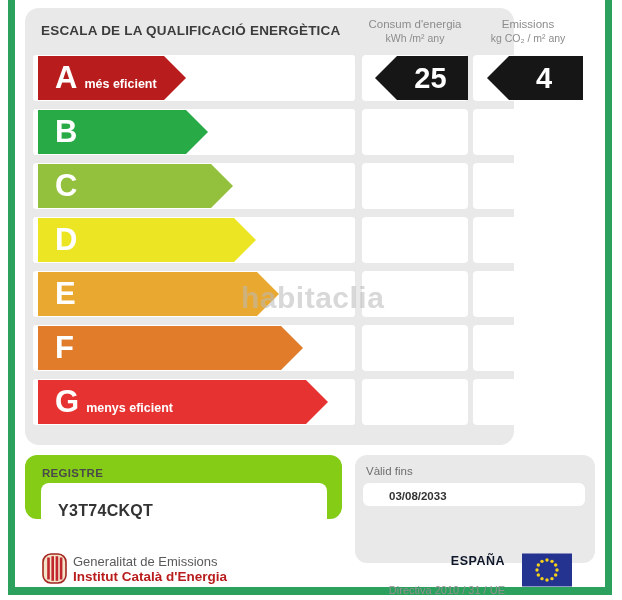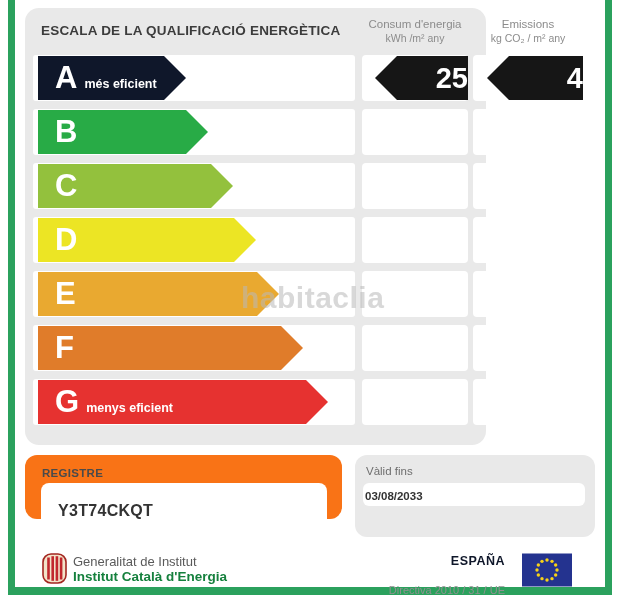--- a/index.html
+++ b/index.html
@@ -6,62 +6,62 @@
   body{font-family:"Liberation Sans","DejaVu Sans",sans-serif;}
   .certificate{position:relative;width:622px;height:600px;background:#ffffff;overflow:hidden;}
 
   
   .frame-bar{position:absolute;background:#2ba15d;}
   .frame-left{left:8px;top:0;width:7px;height:595px;}
   .frame-right{left:605px;top:0;width:7px;height:595px;}
   .frame-bottom{left:8px;top:587px;width:604px;height:8px;}
 
   
-  .main-panel{position:absolute;left:25px;top:8px;width:461px;height:437px;background:#e9e9e9;border-radius:14px;}
+  .main-panel{position:absolute;left:25px;top:8px;width:461px;height:437px;background:#e9e9e9;border-radius:14px;padding-left:28px;}
   .panel-title{position:absolute;left:16px;top:15px;font-size:13.5px;font-weight:700;color:#3c3c3c;letter-spacing:.2px;}
 
   .col-head{position:absolute;top:10px;text-align:center;color:#8c8c8c;}
   .col-head.c1{left:337px;width:106px;}
   .col-head.c2{left:448px;width:110px;}
   .col-label{display:block;font-size:11.5px;}
   .col-unit{display:block;font-size:10.5px;margin-top:2px;}
 
   
   .scale-row{position:absolute;left:0;width:100%;height:46px;}
   .row-band{position:absolute;left:8px;top:0;width:322px;height:46px;background:#ffffff;border-radius:3px;}
   .cell{position:absolute;top:0;height:46px;background:#ffffff;border-radius:4px;}
   .cell.c1{left:337px;width:106px;}
   .cell.c2{left:448px;width:110px;}
   .rating-arrow{position:absolute;left:13px;top:1px;height:44px;line-height:44px;color:#fff;white-space:nowrap;padding-left:17px;box-sizing:border-box;}
   .rating-letter{font-size:31px;font-weight:700;}
   .rating-suffix{font-size:12.5px;font-weight:700;margin-left:7px;}
 
-  .indicator{position:absolute;right:0;top:1px;height:44px;line-height:44px;background:#161616;color:#ffffff;text-align:right;clip-path:polygon(22px 0,100% 0,100% 100%,22px 100%,0 50%);padding-left:18px;box-sizing:border-box;}
+  .indicator{position:absolute;right:0;top:1px;height:44px;line-height:44px;background:#161616;color:#ffffff;text-align:center;clip-path:polygon(22px 0,100% 0,100% 100%,22px 100%,0 50%);padding-left:18px;box-sizing:border-box;}
   .indicator.c1{width:93px;}
   .indicator.c2{width:96px;}
   .ind-value{font-size:29px;font-weight:700;}
 
   .watermark{position:absolute;left:241px;top:281px;font-size:30px;font-weight:700;color:#b9b9b9;opacity:.55;letter-spacing:.5px;z-index:5;}
 
   
-  .registry-panel{position:absolute;left:25px;top:455px;width:317px;height:64px;background:#f97316;border-radius:12px;}
+  .registry-panel{position:absolute;left:25px;top:455px;width:317px;height:64px;background:#84cc16;border-radius:12px;}
   .registry-label{position:absolute;left:17px;top:12px;font-size:11.5px;font-weight:700;color:#4a4a4a;letter-spacing:.3px;}
   .registry-box{position:absolute;left:16px;top:28px;width:286px;height:54px;background:#ffffff;border-radius:8px;}
   .registry-value{position:absolute;left:17px;top:19px;font-size:16px;font-weight:700;color:#333333;letter-spacing:.3px;}
 
-  .validity-panel{position:absolute;left:355px;top:455px;width:240px;height:82px;background:#e9e9e9;border-radius:12px;}
+  .validity-panel{position:absolute;left:355px;top:455px;width:240px;height:108px;background:#e9e9e9;border-radius:12px;}
   .validity-label{position:absolute;left:11px;top:10px;font-size:11.5px;color:#6e6e6e;}
   .validity-box{position:absolute;left:8px;top:28px;width:222px;height:23px;background:#ffffff;border-radius:6px;line-height:23px;}
-  .validity-value{font-size:11.5px;font-weight:700;color:#333333;padding-left:2px;}
+  .validity-value{font-size:11.5px;font-weight:700;color:#333333;padding-left:26px;}
 
   
   .gencat-logo{position:absolute;left:42px;top:553px;}
   .org-block{position:absolute;left:73px;top:554px;}
   .org-line1{font-size:13px;color:#5a5a5a;line-height:15px;}
-  .org-line2{font-size:13.5px;font-weight:700;color:#15803d;line-height:16px;}
+  .org-line2{font-size:13.5px;font-weight:700;color:#b91c1c;line-height:16px;}
   .footer-right{position:absolute;left:355px;top:554px;width:150px;text-align:right;}
   .country{font-size:12.5px;font-weight:700;color:#0f172a;letter-spacing:.5px;}
   .directive{font-size:11px;color:#909090;margin-top:16px;}
   .eu-flag{position:absolute;left:522px;top:553px;}
 </style>
 </head>
 <body>
 
 <div class="certificate">
 
@@ -77,21 +77,21 @@
       <span class="col-unit">kg CO₂ / m² any</span>
     </div>
     <div class="col-head c1">
       <span class="col-label">Consum d'energia</span>
       <span class="col-unit">kWh /m² any</span>
     </div>
 
     <div id="scale-rows">
         <div class="scale-row" style="top: 47px;">
           <div class="row-band"></div>
-          <div class="rating-arrow" style="width: 148px; background: #0f172a; clip-path: polygon(0px 0px, 126px 0px, 100% 50%, 126px 100%, 0px 100%);"><span class="rating-letter">A</span><span class="rating-suffix">més eficient</span></div>
+          <div class="rating-arrow" style="width: 148px; background: #b91c1c; clip-path: polygon(0px 0px, 126px 0px, 100% 50%, 126px 100%, 0px 100%);"><span class="rating-letter">A</span><span class="rating-suffix">més eficient</span></div>
           <div class="cell c1">
             <div class="indicator c1" style="background: rgb(22, 22, 22);"><span class="ind-value">25</span></div>
           </div>
           <div class="cell c2">
             <div class="indicator c2" style="background: rgb(22, 22, 22);"><span class="ind-value">4</span></div>
           </div>
         </div>
         <div class="scale-row" style="top: 101px;">
           <div class="row-band"></div>
           <div class="rating-arrow" style="width: 170px; background: rgb(40, 171, 70); clip-path: polygon(0px 0px, 148px 0px, 100% 50%, 148px 100%, 0px 100%);"><span class="rating-letter">B</span></div>
@@ -150,21 +150,21 @@
   <div class="gencat-logo">
     <svg width="25" height="31" viewBox="0 0 25 31">
       <rect x="1" y="1" width="23" height="29" rx="8" fill="#f2e3c9" stroke="#a32620" stroke-width="1.6"></rect>
       <rect x="5.2" y="4.5" width="2.6" height="22" fill="#c1272d"></rect>
       <rect x="9.4" y="3.2" width="2.6" height="24.6" fill="#c1272d"></rect>
       <rect x="13.6" y="3.2" width="2.6" height="24.6" fill="#c1272d"></rect>
       <rect x="17.8" y="4.5" width="2.6" height="22" fill="#c1272d"></rect>
     </svg>
   </div>
   <div class="org-block">
-    <div class="org-line1">Generalitat de Institut</div>
+    <div class="org-line1">Generalitat de Emissions</div>
     <div class="org-line2">Institut Català d'Energia</div>
   </div>
 
   <div class="footer-right">
     <div class="country">ESPAÑA</div>
     <div class="directive">Directiva 2010 / 31 / UE</div>
   </div>
 
   <div class="eu-flag">
     <svg width="50" height="34" viewBox="0 0 50 33">

